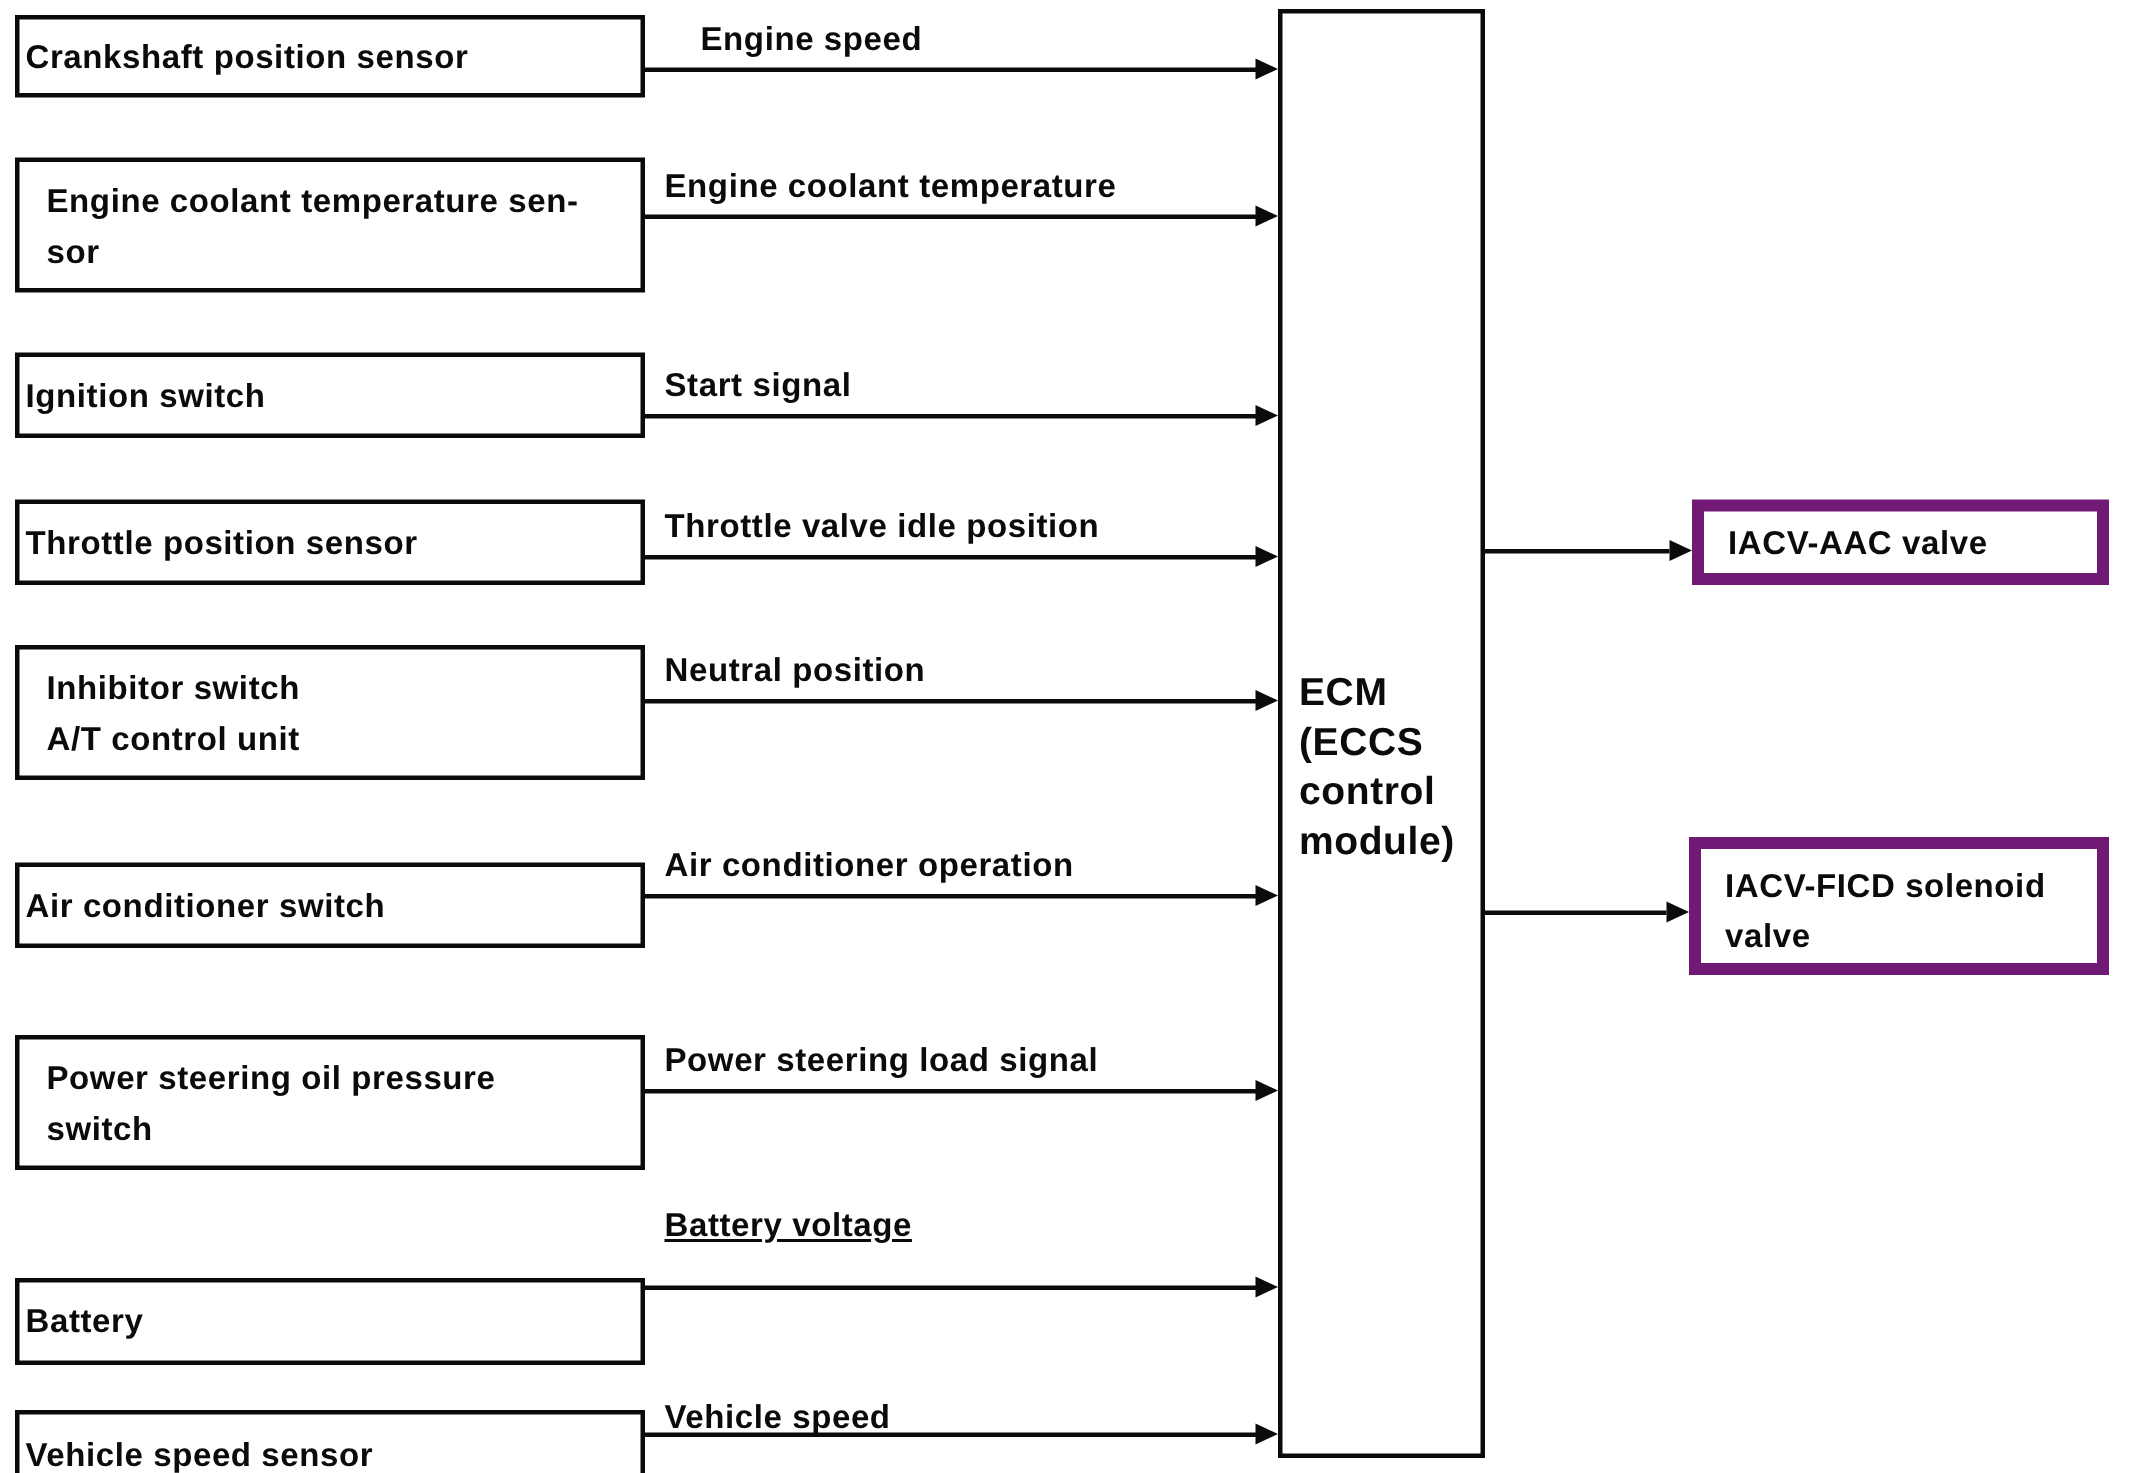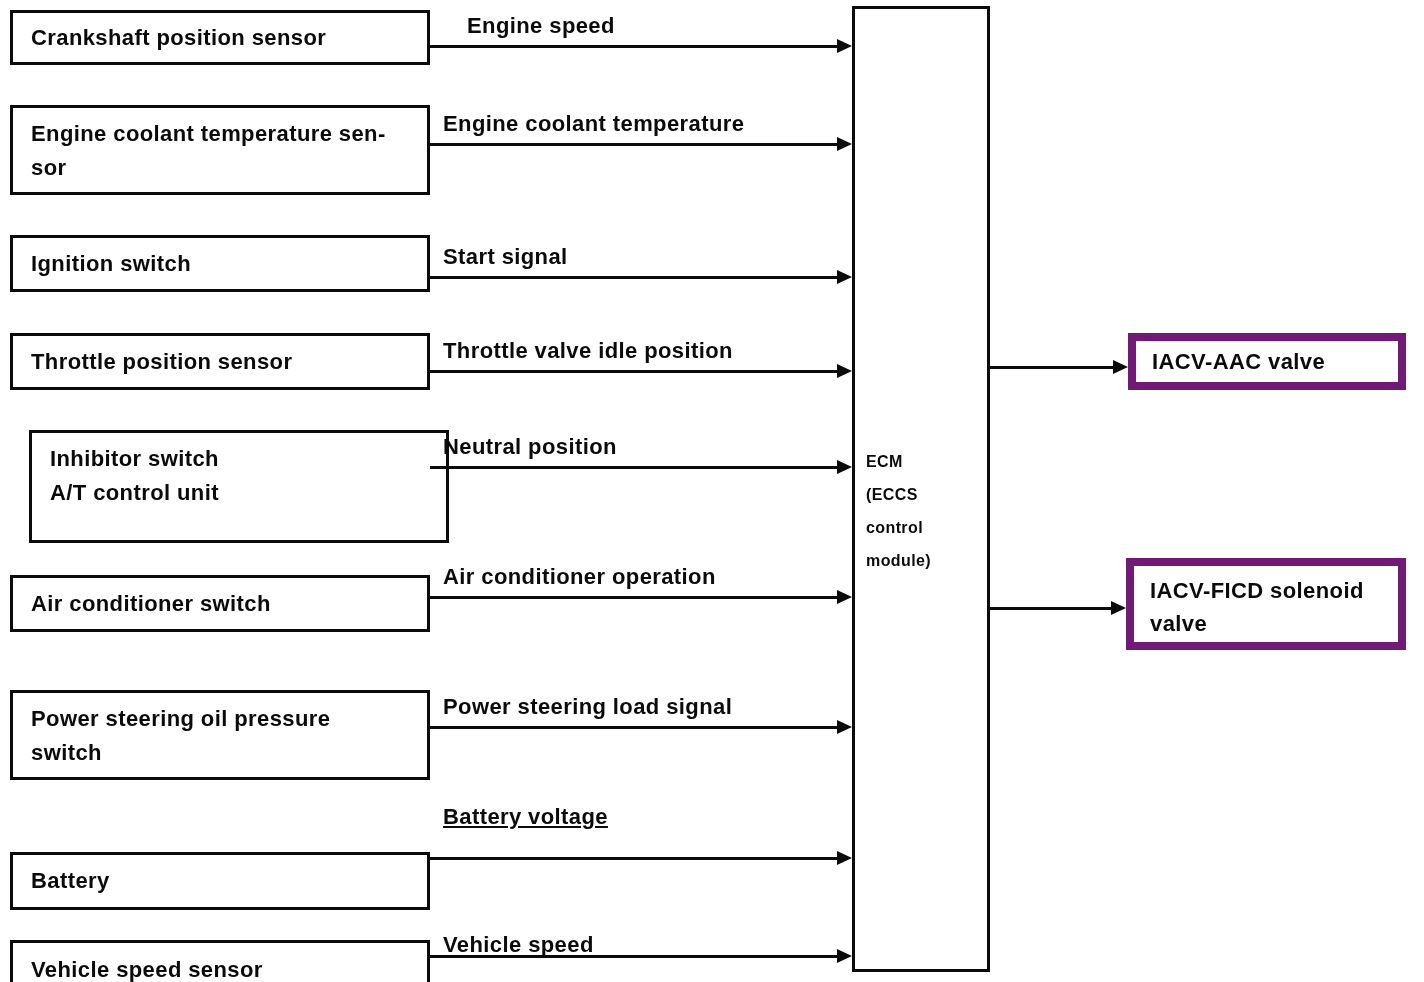--- a/index.html
+++ b/index.html
@@ -23,21 +23,21 @@
     border: 3px solid #0b0b0b;
     box-sizing: border-box;
     background: #ffffff;
     font-size: 22px;
     font-weight: bold;
     letter-spacing: 0.4px;
   }
   .src-box.single {
     display: flex;
     align-items: center;
-    padding-left: 18px;
+    padding-left: 4px;
   }
   .src-box.multi {
     padding: 9px 10px 15px 18px;
     line-height: 34px;
   }
   .src-box .box-line { display: block; white-space: nowrap; }
   .src-box.single .box-line { display: inline; }
   .sig-label {
     position: absolute;
     left: 443px;
@@ -66,21 +66,21 @@
     width: 138px;
     height: 966px;
     border: 3px solid #0b0b0b;
     box-sizing: border-box;
     background: #ffffff;
   }
   .ecm-text {
     position: absolute;
     left: 11px;
     top: 436px;
-    font-size: 16px;
+    font-size: 26px;
     font-weight: bold;
     letter-spacing: 0.4px;
     line-height: 33px;
   }
   .ecm-text .box-line { display: block; white-space: nowrap; }
   .out-box {
     position: absolute;
     border: 8px solid #701a75;
     box-sizing: border-box;
     background: #ffffff;
@@ -127,21 +127,21 @@
   <div class="h-line" style="left:430px; top:276px; width:408px;"></div>
   <div class="arrowhead" style="left:837px; top:270px;"></div>
 
   <div class="src-box single" style="top:333px; height:57px;">
     <span class="box-line">Throttle position sensor</span>
   </div>
   <div class="sig-label" style="top:338px;">Throttle valve idle position</div>
   <div class="h-line" style="left:430px; top:370px; width:408px;"></div>
   <div class="arrowhead" style="left:837px; top:364px;"></div>
 
-  <div class="src-box multi" style="top:430px; height:113px;margin-left:19px;">
+  <div class="src-box multi" style="top:430px; height:90px;">
     <span class="box-line">Inhibitor switch</span>
     <span class="box-line">A/T control unit</span>
   </div>
   <div class="sig-label" style="top:434px;">Neutral position</div>
   <div class="h-line" style="left:430px; top:466px; width:408px;"></div>
   <div class="arrowhead" style="left:837px; top:460px;"></div>
 
   <div class="src-box single" style="top:575px; height:57px;">
     <span class="box-line">Air conditioner switch</span>
   </div>

